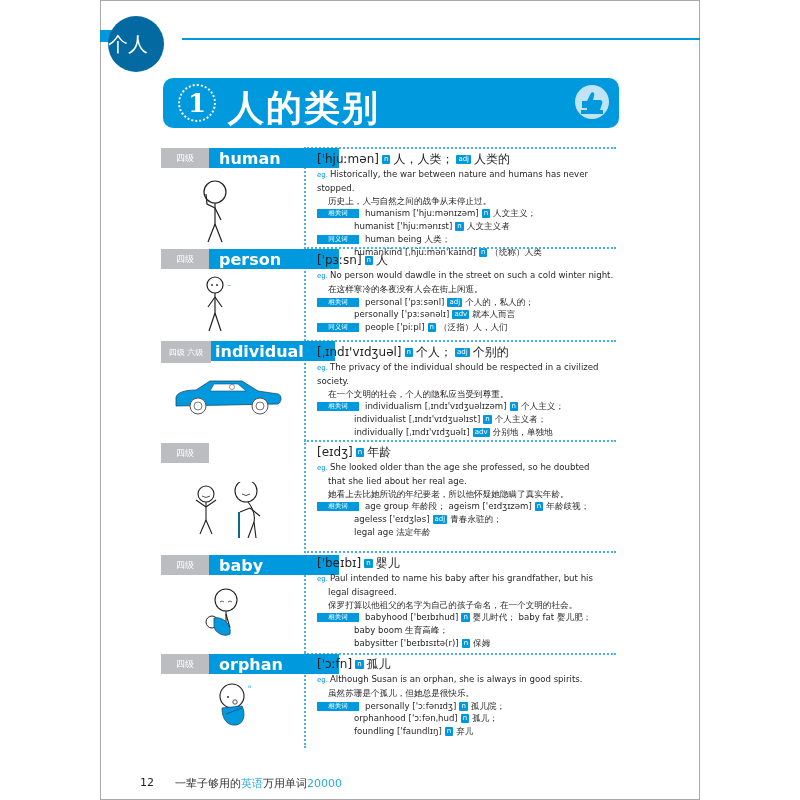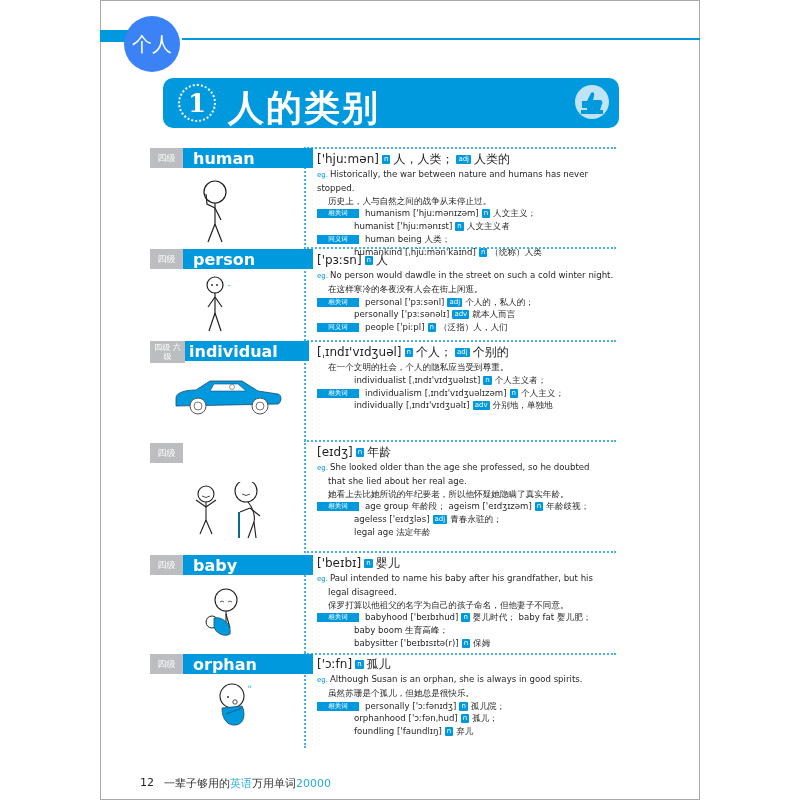--- a/index.html
+++ b/index.html
@@ -4,59 +4,59 @@
 <style>
   html, body { margin: 0; padding: 0; background: #fff; }
   body { width: 800px; height: 800px; position: relative; overflow: hidden;
          font-family: "DejaVu Sans", "Liberation Sans", sans-serif; color: #231f20; }
   .page { position: absolute; left: 100px; top: 0; width: 600px; height: 800px;
           border-left: 1px solid #a9a9a9; border-right: 1px solid #a9a9a9;
           border-top: 1px solid #a9a9a9; border-bottom: 1px solid #a9a9a9; box-sizing: border-box; }
 
   
   .cat-bar { position: absolute; left: 100px; top: 30px; width: 30px; height: 12px; background: #0099dd; }
-  .cat-circle { position: absolute; left: 124px; top: 16px; width: 56px; height: 56px; border-radius: 50%;
-                background: #3b82f6; color: #fff; font-size: 20px; display:flex; align-items:center; justify-content:center; }
+  .cat-circle { position: absolute; left: 108px; top: 16px; width: 56px; height: 56px; border-radius: 50%;
+                background: #0369a1; color: #fff; font-size: 20px; display:flex; align-items:center; }
   .top-line { position: absolute; left: 182px; top: 38px; width: 518px; height: 2px; background: #0099dd; }
 
   .section-bar { position: absolute; left: 163px; top: 78px; width: 456px; height: 50px; background: #0099dd;
                  border-radius: 10px; }
   .section-num { position: absolute; left: 178px; top: 84px; width: 38px; height: 38px; border-radius: 50%;
                  border: 2px dotted #fff; color: #fff; font-family: "DejaVu Serif", serif; font-weight: bold;
                  font-size: 26px; display:flex; align-items:center; justify-content:center; box-sizing: border-box;}
   .section-title { position: absolute; left: 228px; top: 84px; color: #fff; font-size: 36px; font-weight: bold;
                    font-family: "DejaVu Serif", serif; letter-spacing: 2px; }
   .thumb-icon { position: absolute; left: 572px; top: 82px; width: 40px; height: 40px; }
   .entry-top-dots { position: absolute; left: 304px; width: 312px; height: 0; border-top: 2px dotted #48b1e6; }
   .vline { position: absolute; left: 304px; border-left: 2px dotted #48b1e6; }
 
   .head-row { position: absolute; left: 150px; height: 20px; display: flex; }
-  .grade { width: 33px; height: 20px; background: #bcbdc0; color: #fff; font-size: 9px;
-           font-family: "DejaVu Serif", serif; display:flex; align-items:center; justify-content:center; line-height: 9px; text-align:center; }
+  .grade { width: 48px; height: 20px; background: #bcbdc0; color: #fff; font-size: 9px;
+           font-family: "DejaVu Serif", serif; display:flex; align-items:center; justify-content:center; line-height: 9px; text-align:center;margin-left:11px; }
   .word-bar { width: 120px; height: 20px; background: #0099dd; color: #fff; font-size: 16px; font-weight: bold;
               padding-left: 10px; display:flex; align-items:center; }
 
   .illus { position: absolute; }
   .def { position: absolute; left: 317px; width: 300px; font-size: 8.6px; line-height: 12.8px; color: #231f20; }
   .def .pron-line { font-size: 12px; line-height: 16px; margin-bottom: 1px; }
   .pron { font-family: "DejaVu Sans", sans-serif; }
   .cn { font-family: "DejaVu Sans", sans-serif; }
   .pos { display: inline-block; background: #0099dd; color: #fff; font-size: 7px; line-height: 9px; padding: 0 2px;
          margin: 0 3px; vertical-align: middle; border-radius: 1px; }
   .eg { color: #0099dd; font-size: 7px; margin-right: 2px; }
   .ex-en { padding-left: 0; }
   .ex-cn { padding-left: 11px; font-family: "DejaVu Serif", serif; }
   .ex-cont { padding-left: 11px; }
   .tag { display: inline-block; background: #0099dd; color: #fff; font-size: 6.5px; line-height: 9px; padding: 0 10px;
          margin-right: 6px; vertical-align: middle; width: 22px; text-align:center;}
   .rel-line { white-space: nowrap; }
   .indent { padding-left: 37px; }
 
   .footer { position: absolute; left: 140px; top: 776px; font-size: 11px; color: #231f20; }
-  .footer-title { position: absolute; left: 164px; top: 776px; font-size: 11px; color: #333; text-align: right; }
+  .footer-title { position: absolute; left: 175px; top: 776px; font-size: 11px; color: #333; text-align: right; }
   .footer-title .hl { color: #29abe2; }
 </style>
 </head>
 <body>
 
 <div class="page"></div>
 
 <div class="cat-bar"></div>
 <div class="top-line"></div>
 <div class="cat-circle">
@@ -131,23 +131,24 @@
   <path d="M4 20 C4 15 12 12 24 12 L38 3 L70 3 L86 13 L106 16 C110 17 110 24 106 26 L4 28 Z" fill="#0099dd" stroke="#1a4e6e" stroke-width="0.8"></path>
   <path d="M42 6 L66 6 L74 13 L38 13 Z" fill="#fff" stroke="#1a4e6e" stroke-width="0.6"></path>
   <circle cx="60" cy="9" r="2.5" fill="none" stroke="#555" stroke-width="0.6"></circle>
   <circle cx="26" cy="28" r="8" fill="#fff" stroke="#555" stroke-width="1"></circle>
     <circle cx="26" cy="28" r="4" fill="none" stroke="#555" stroke-width="0.8"></circle>
   <circle cx="88" cy="28" r="8" fill="#fff" stroke="#555" stroke-width="1"></circle>
     <circle cx="88" cy="28" r="4" fill="none" stroke="#555" stroke-width="0.8"></circle>
 </svg>
 <div class="def" style="top:344px;">
   <div class="pron-line"><span class="pron">[ˌɪndɪ'vɪdʒuəl]</span><span class="pos">n</span><span class="cn">个人；</span><span class="pos">adj</span><span class="cn">个别的</span></div>
+  <div class="ex-en"><span class="eg">eg.</span><span>The privacy of the individual should be respected in a civilized society.</span></div>
   <div class="ex-cn">在一个文明的社会，个人的隐私应当受到尊重。</div>
+  <div class="rel-line"><span class="tag">相关词</span><span>individualism [ˌɪndɪ'vɪdʒuəlɪzəm]</span><span class="pos">n</span><span>个人主义；</span></div>
   <div class="rel-line indent"><span>individualist [ˌɪndɪ'vɪdʒuəlɪst]</span><span class="pos">n</span><span>个人主义者；</span></div>
-  <div class="rel-line"><span class="tag">相关词</span><span>individualism [ˌɪndɪ'vɪdʒuəlɪzəm]</span><span class="pos">n</span><span>个人主义；</span></div>
   <div class="rel-line indent"><span>individually [ˌɪndɪ'vɪdʒuəlɪ]</span><span class="pos">adv</span><span>分别地，单独地</span></div>
 </div>
 
 <div class="entry-top-dots" style="top:440px;"></div>
 <div class="head-row" style="top:443px;">
   <div class="grade">四级</div>
 </div>
 <svg class="illus" style="left:192px; top:482px;" width="80" height="60" viewBox="0 0 80 60">
   <circle cx="14" cy="12" r="8" fill="none" stroke="#231f20" stroke-width="1.1"></circle>
   <path d="M10 14 Q14 17 18 14" fill="none" stroke="#231f20" stroke-width="0.8"></path>
@@ -185,21 +186,21 @@
   <path d="M20 14 Q22 12 24 14 M28 14 Q30 12 32 14" fill="none" stroke="#231f20" stroke-width="0.7"></path>
   <line x1="26" y1="23" x2="26" y2="34" stroke="#231f20" stroke-width="1.1"></line>
   <line x1="26" y1="26" x2="30" y2="40" stroke="#231f20" stroke-width="1.1"></line>
   <circle cx="12" cy="34" r="6" fill="#fff" stroke="#231f20" stroke-width="1"></circle>
   <path d="M14 30 C22 28 32 36 30 46 C24 50 14 44 14 38 Z" fill="#0099dd" stroke="#1a4e6e" stroke-width="0.8"></path>
 </svg>
 <div class="def" style="top:555px;">
   <div class="pron-line"><span class="pron">['beɪbɪ]</span><span class="pos">n</span><span class="cn">婴儿</span></div>
   <div class="ex-en"><span class="eg">eg.</span><span>Paul intended to name his baby after his grandfather, but his</span></div>
   <div class="ex-cont">legal disagreed.</div>
-  <div class="ex-cn">保罗打算以他祖父的名字为自己的孩子命名，但他妻子不同意。</div>
+  <div class="ex-cn">保罗打算以他祖父的名字为自己的孩子命名，在一个文明的社会。</div>
   <div class="rel-line"><span class="tag">相关词</span><span>babyhood ['beɪbɪhud]</span><span class="pos">n</span><span>婴儿时代；  baby fat 婴儿肥；</span></div>
   <div class="rel-line indent"><span>baby boom 生育高峰；</span></div>
   <div class="rel-line indent"><span>babysitter ['beɪbɪsɪtə(r)]</span><span class="pos">n</span><span>保姆</span></div>
 </div>
 
 <div class="entry-top-dots" style="top:653px;"></div>
 <div class="head-row" style="top:654px;">
   <div class="grade">四级</div>
   <div class="word-bar">orphan</div>
 </div>

